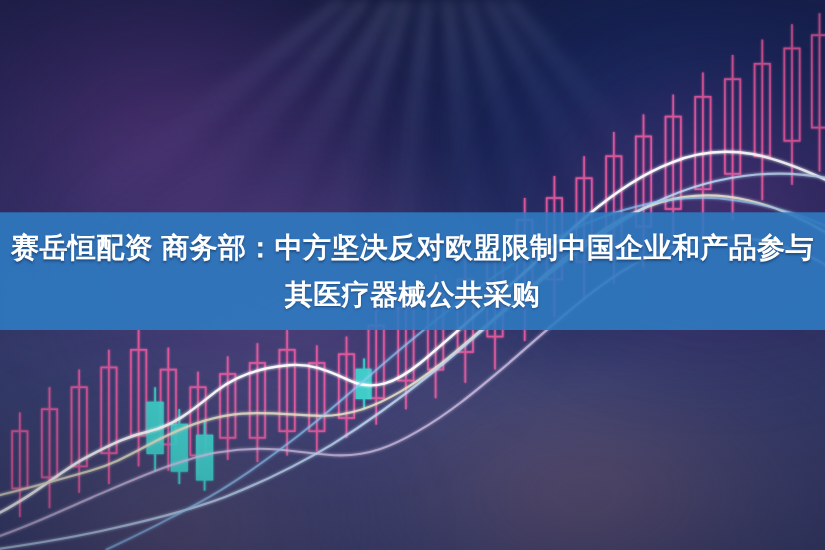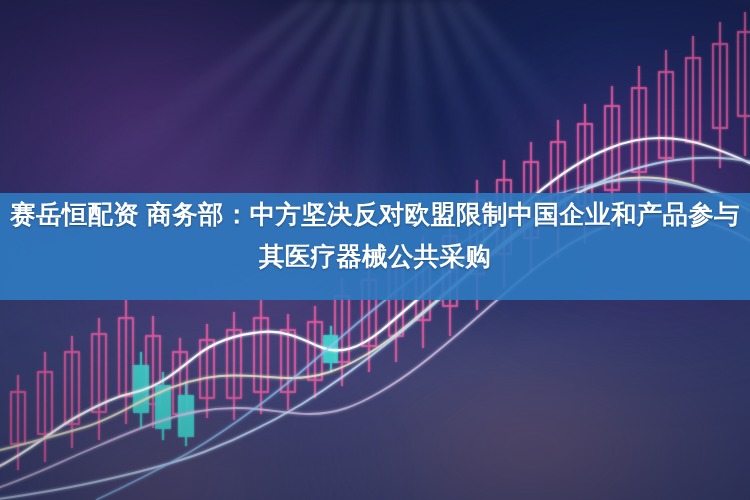--- a/index.html
+++ b/index.html
@@ -102,21 +102,21 @@
 
   
   .banner {
     position: absolute;
     left: 0;
     top: 193px;
     width: 750px;
     height: 107px;
     background: rgba(47,122,193,0.90);
     display: flex;
-    align-items: flex-start;
+    align-items: center;
     justify-content: center;
     box-sizing: border-box;
     padding: 0 6px;
   }
   .banner-title {
     width: 100%;
     text-align: center;
     color: #ffffff;
     font-size: 25.5px;
     font-weight: 700;

